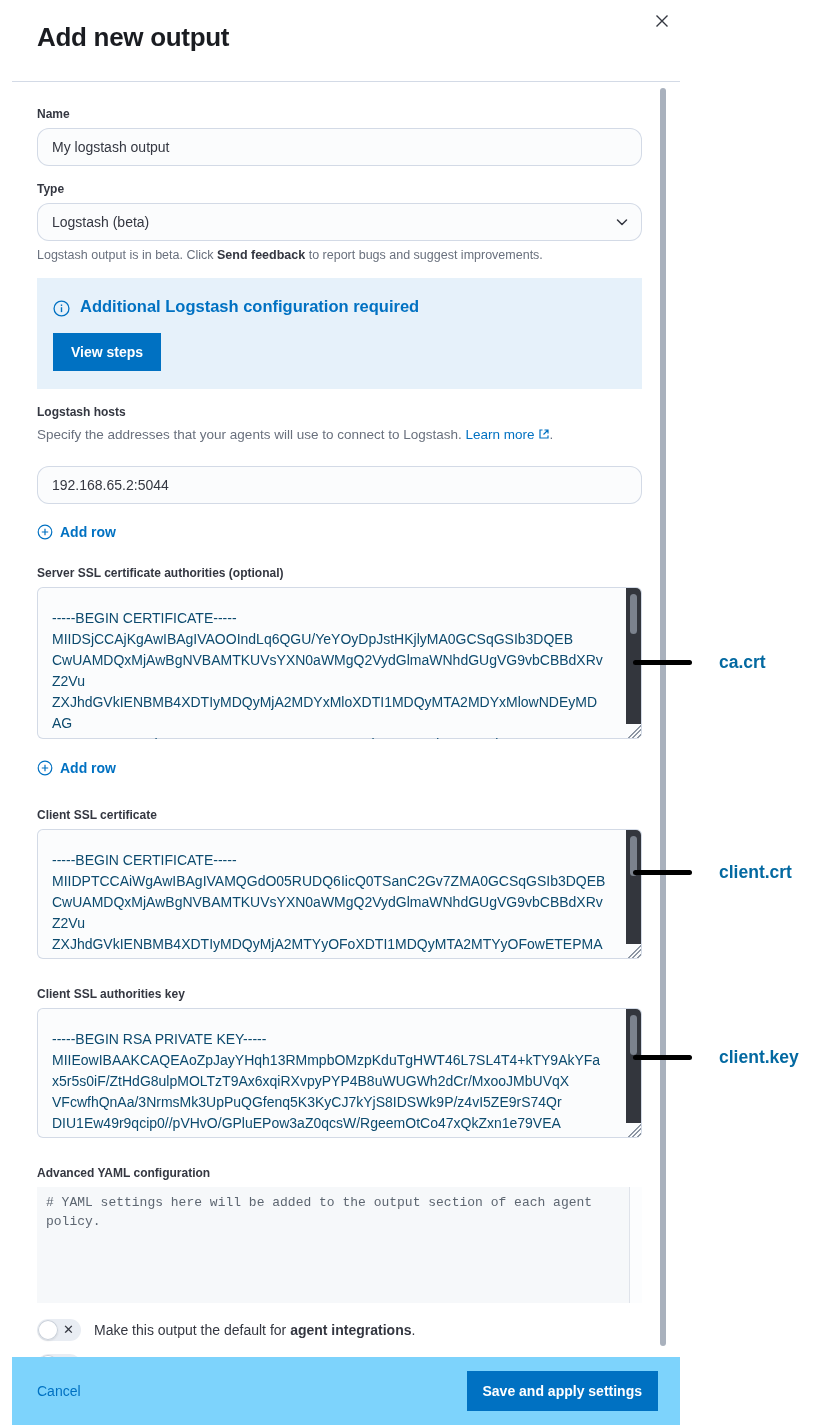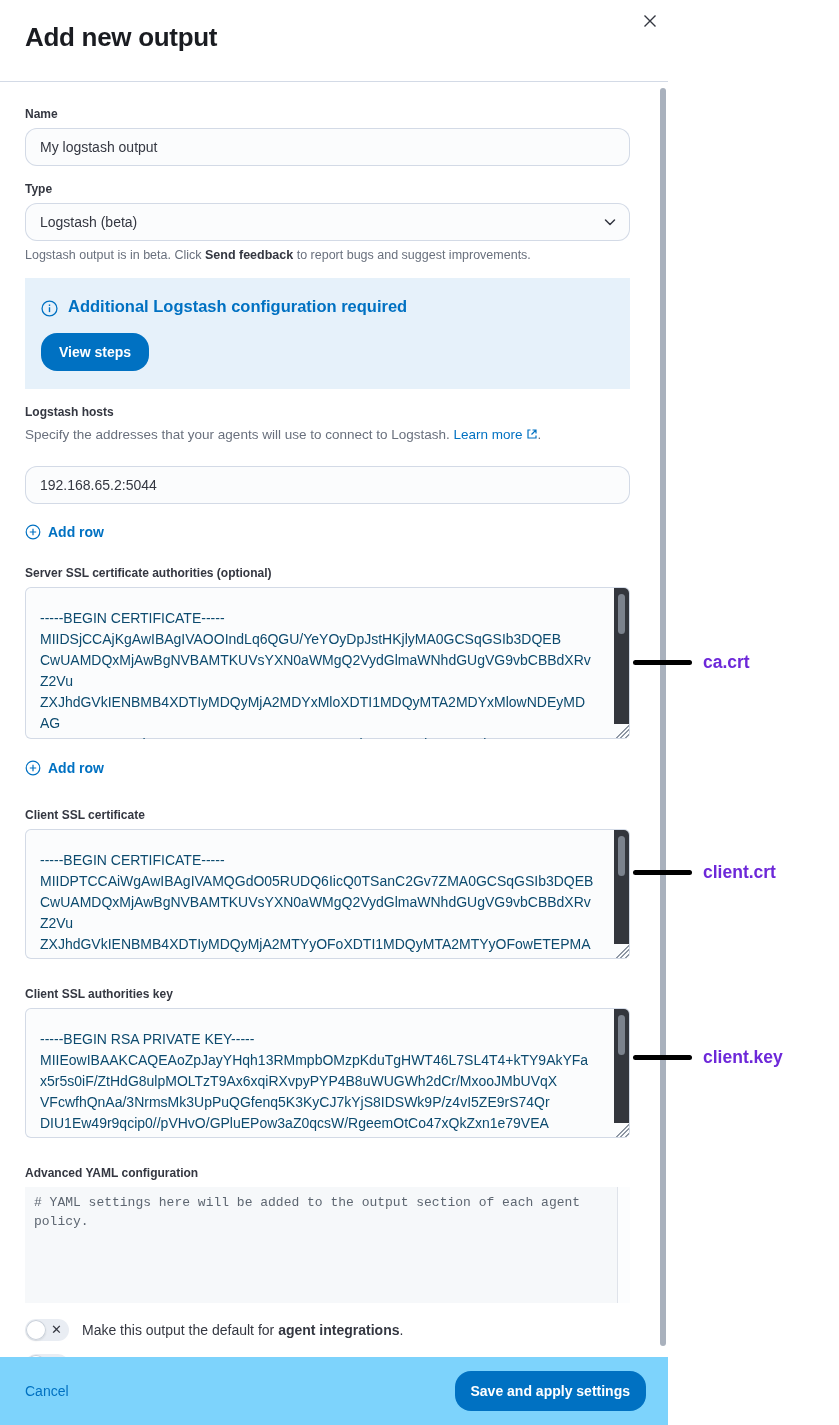--- a/index.html
+++ b/index.html
@@ -1,19 +1,19 @@
 <!DOCTYPE html>
 <html><head>
 <meta charset="utf-8">
 <style>
   * { margin:0; padding:0; box-sizing:border-box; }
   html,body { width:839px; height:1425px; background:#fff; font-family:"Liberation Sans","DejaVu Sans",sans-serif; color:#343741; }
   body { position:relative; overflow:hidden; }
 
-  .flyout { position:absolute; left:0; top:0; width:668px; height:1425px; background:#fff; display:flex; flex-direction:column; }
+  .flyout { position:absolute; left:12px; top:0; width:668px; height:1425px; background:#fff; display:flex; flex-direction:column; }
 
   
   .flyout-header { position:relative; height:82px; border-bottom:1px solid #d3dae6; padding:22px 40px 0 25px; flex:0 0 auto; }
   .flyout-title { font-size:26px; font-weight:700; color:#1a1c21; letter-spacing:-0.3px; }
   .close-btn { position:absolute; top:10px; left:639px; width:22px; height:22px; background:transparent; border:none; cursor:pointer; display:flex; align-items:center; justify-content:center; }
 
   
   .flyout-body { position:relative; flex:1 1 auto; padding:25px 38px 0 25px; overflow:hidden; }
   .form-label { font-size:12px; font-weight:700; color:#343741; line-height:15px; margin-bottom:6px; }
   .control { width:605px; }
@@ -22,21 +22,21 @@
   .select-input { position:relative; }
   .select-input .chev { position:absolute; right:12px; top:11px; }
 
   .help-text { font-size:12.5px; color:#69707d; line-height:16px; margin-top:6px; }
   .help-text b { color:#343741; }
 
   
   .callout { margin-top:15px; width:605px; background:#e6f1fa; border-radius:0; padding:18px 16px 18px 16px; }
   .callout-title-row { display:flex; align-items:flex-end; gap:10px; }
   .callout-title { font-size:16.5px; font-weight:600; color:#0071c2; line-height:21px; }
-  .btn-primary { display:inline-flex; align-items:center; justify-content:center; background:#0071c2; color:#fff; font-weight:700; font-size:14px; border:none; border-radius:16px; cursor:pointer; font-family:inherit; }
+  .btn-primary { display:inline-flex; align-items:center; justify-content:center; background:#0071c2; color:#fff; font-weight:700; font-size:14px; border:none; border-radius:0; cursor:pointer; font-family:inherit; }
   .view-steps { margin-top:16px; height:38px; padding:0 18px; }
 
   .section-desc { font-size:13.5px; color:#69707d; line-height:18px; margin-top:3px; }
   .link { color:#0071c2; text-decoration:none; font-weight:500; cursor:pointer; }
   .ext-ico { display:inline-block; vertical-align:-1px; margin-left:3px; }
 
   .mt16 { margin-top:16px; } .mt20 { margin-top:28px; } .mt22 { margin-top:22px; }
 
   .add-row { display:inline-flex; align-items:center; gap:7px; margin-top:20px; background:none; border:none; cursor:pointer; color:#0071c2; font-size:14px; font-weight:600; font-family:inherit; }
 
@@ -67,21 +67,21 @@
   .flyout-footer { flex:0 0 68px; background:#7dd3fc; display:flex; align-items:center; justify-content:space-between; padding:0 22px 0 25px; }
   .cancel-link { background:none; border:none; color:#0071c2; font-size:14px; font-weight:500; cursor:pointer; font-family:inherit; }
   .save-btn { height:40px; padding:16px 16px; }
 
   
   .panel-scrollbar { position:absolute; left:660px; top:88px; width:6px; height:1258px; background:#a9b1bd; border-radius:3px; }
 
   
   .annotation { position:absolute; display:flex; align-items:center; }
   .annotation-line { width:59px; height:5px; background:#000; border-radius:2.5px; }
-  .annotation-label { margin-left:11px; font-size:17.5px; font-weight:700; color:#6d28d9; }
+  .annotation-label { margin-left:27px; font-size:17.5px; font-weight:700; color:#0369a1; }
   .anno-ca { left:633px; top:652px; }
   .anno-cert { left:633px; top:862px;justify-content:center; }
   .anno-key { left:633px; top:1047px; }
 
   svg { display:block; }
 </style>
 </head>
 <body>
 
 <div class="flyout">

